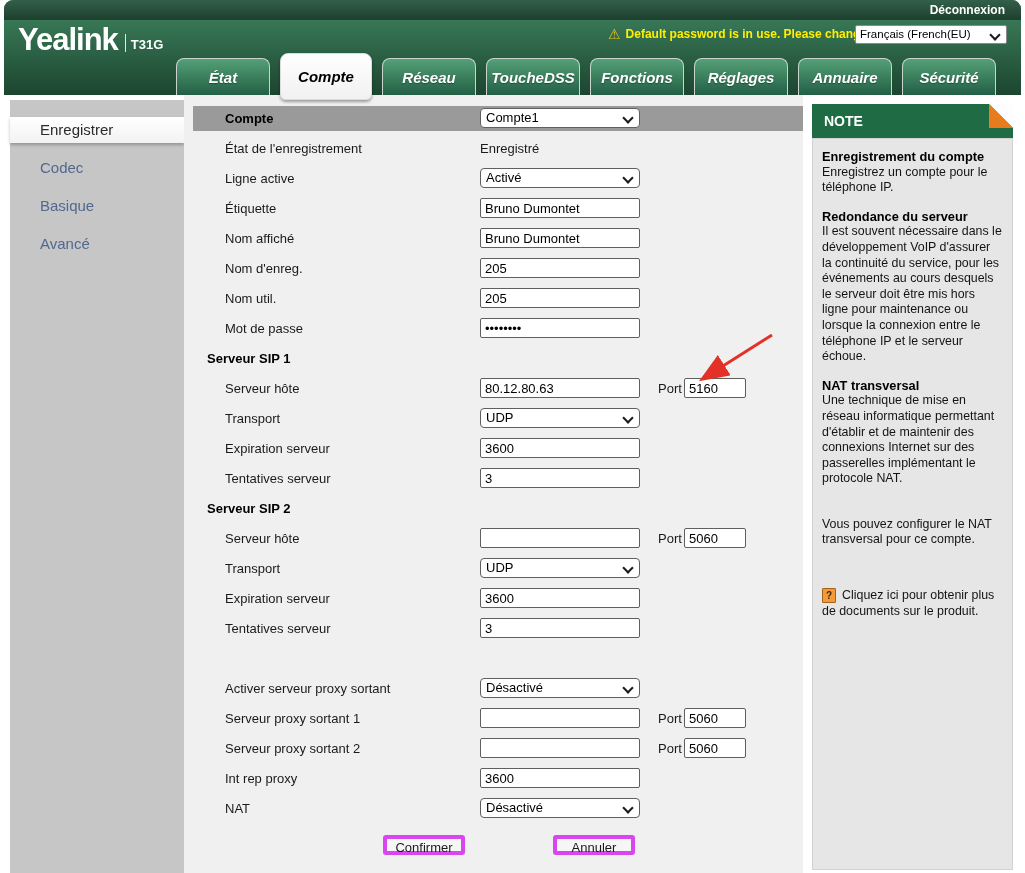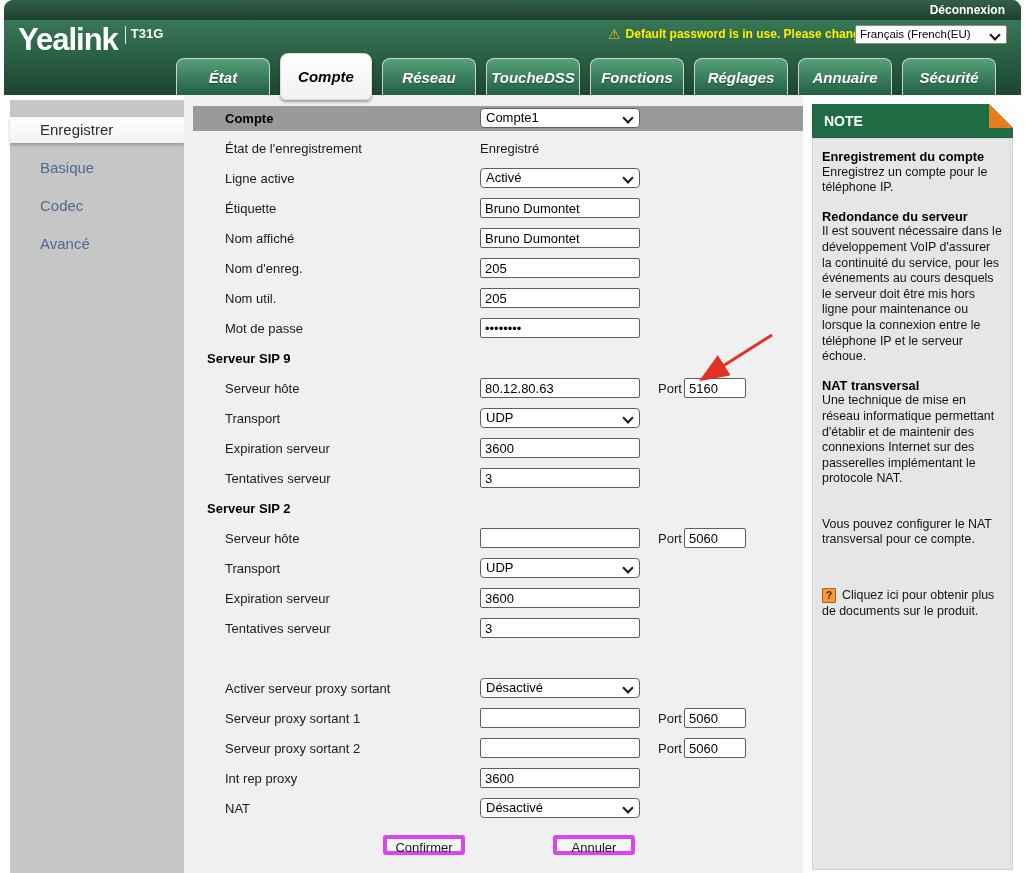--- a/index.html
+++ b/index.html
@@ -4,21 +4,21 @@
 <style>
   html,body{margin:0;padding:0;background:#fff;font-family:"Liberation Sans","DejaVu Sans",sans-serif;}
   .page{position:relative;width:1025px;height:873px;overflow:hidden;background:#fff;}
 
   
   .hdr{position:absolute;left:4px;right:4px;top:0;height:95px;border-radius:9px 9px 0 0;
        background:linear-gradient(#3f8560,#1c452f);}
   .hdr-strip{position:absolute;top:0;left:0;right:0;height:20px;border-radius:9px 9px 0 0;
        background:linear-gradient(#33604a,#1e3f2d);}
   .logout{position:absolute;top:3px;right:16px;font-size:12px;font-weight:bold;color:#fff;}
-  .logo{position:absolute;left:14px;top:26px;display:flex;align-items:flex-start;color:#fff;}
+  .logo{position:absolute;left:14px;top:26px;display:flex;align-items:flex-end;color:#fff;}
   .logo-main{font-size:31px;font-weight:bold;letter-spacing:-1px;line-height:28px;}
   .logo-div{display:inline-block;width:1px;height:18px;background:rgba(255,255,255,.85);margin:0 5px 2px 7px;}
   .logo-model{font-size:13px;font-weight:bold;padding-bottom:2px;}
   .warnbox{position:absolute;top:27px;right:150px;display:flex;align-items:center;gap:5px;}
   .warn-icon{color:#f6c21c;font-size:14px;line-height:14px;}
   .warn-text{font-size:12px;font-weight:bold;color:#ffef00;}
   .lang{position:absolute;top:25px;right:14px;width:152px;height:19px;background:#fff;
         border:1px solid #8a8a8a;border-radius:2px;font-size:11.5px;line-height:17px;
         padding-left:4px;box-sizing:border-box;color:#000;}
   .chev{position:absolute;right:7px;top:5px;width:6px;height:6px;border:solid #1a1a1a;
@@ -108,22 +108,22 @@
       <div class="tab">ToucheDSS</div>
       <div class="tab">Fonctions</div>
       <div class="tab">Réglages</div>
       <div class="tab">Annuaire</div>
       <div class="tab">Sécurité</div>
     </div>
   </div>
 
   <div class="sb">
     <div class="sb-item active">Enregistrer</div>
+    <div class="sb-item">Codec</div>
     <div class="sb-item">Basique</div>
-    <div class="sb-item">Codec</div>
     <div class="sb-item">Avancé</div>
   </div>
 
   <div class="content">
     <div class="band">
       <span class="band-lbl">Compte</span>
       <div class="fsel">
         <span>Compte1</span>
         <span class="chev"></span>
       </div>
@@ -163,21 +163,21 @@
         <span class="lbl">Nom util.</span>
         <input class="inp" type="text" value="205" style="">
       </div>
 
       <div class="row">
         <span class="lbl">Mot de passe</span>
         <input class="inp" type="password" value="********" style="">
       </div>
 
       <div class="row sect">
-        <span class="lbl">Serveur SIP 9</span>
+        <span class="lbl">Serveur SIP 1</span>
       </div>
 
       <div class="row">
         <span class="lbl">Serveur hôte</span>
         <input class="inp" type="text" value="80.12.80.63" style="">
         <span class="port-lbl">Port</span>
         <input class="port-inp" type="text" value="5160" style="">
       </div>
 
       <div class="row">

